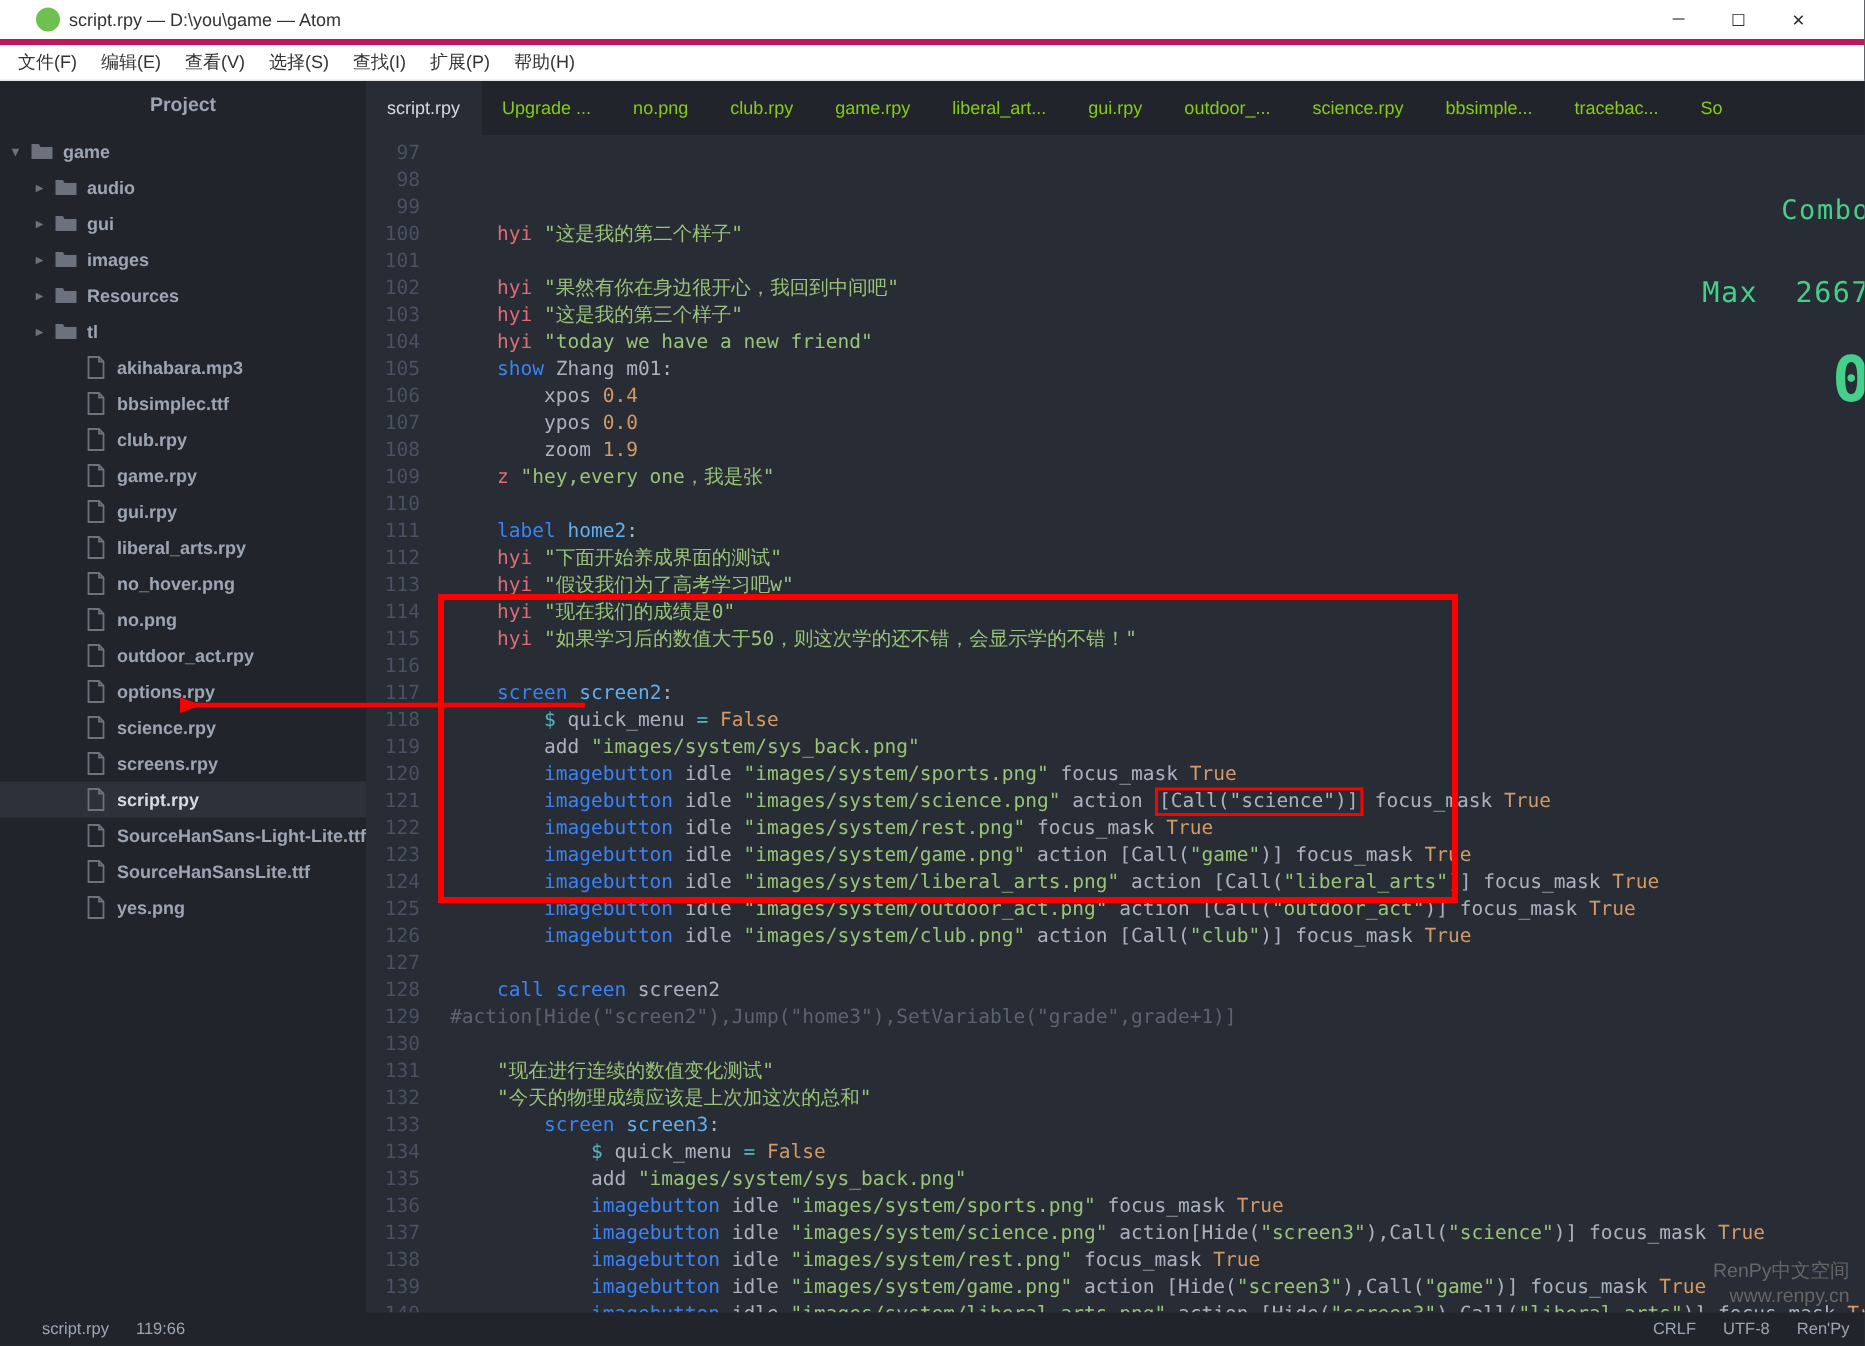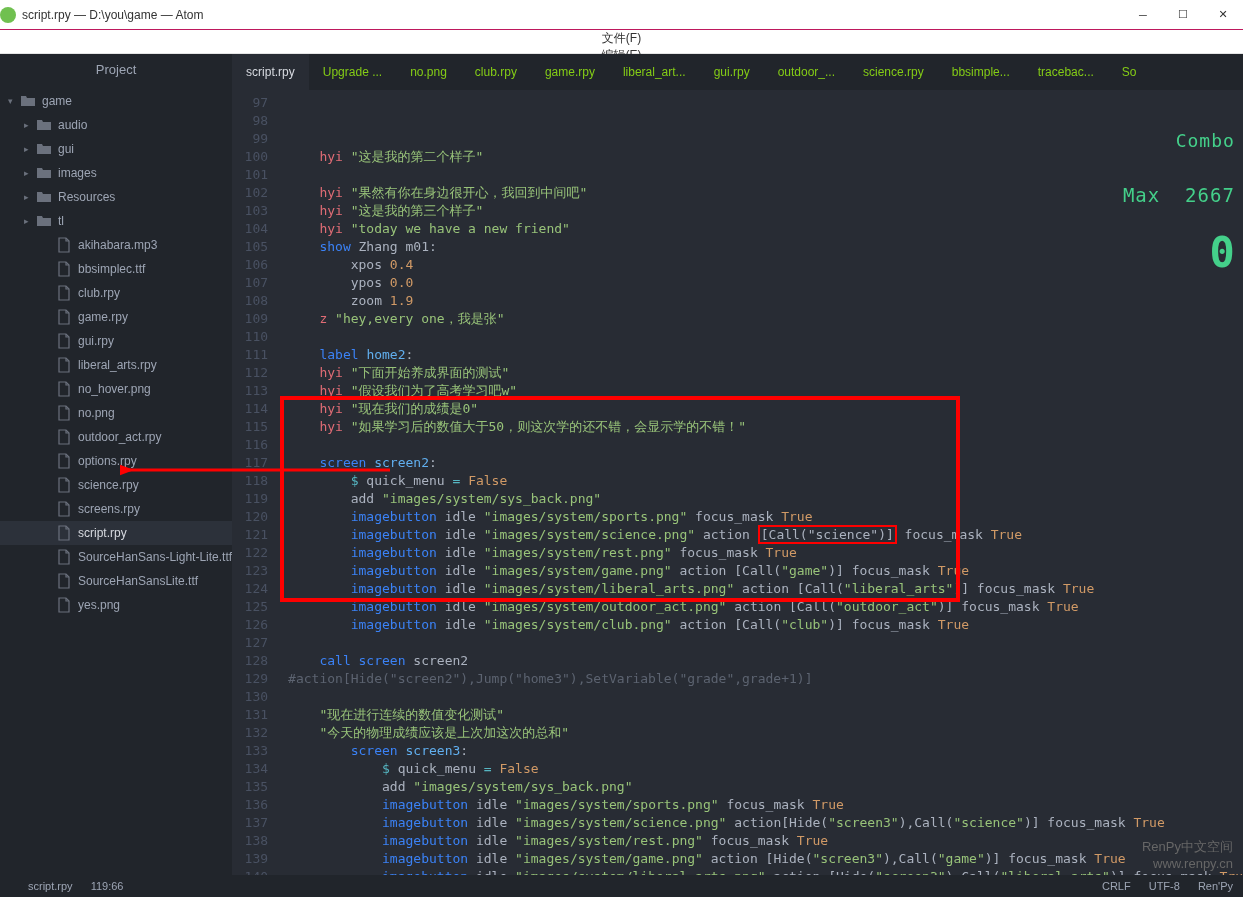--- a/index.html
+++ b/index.html
@@ -1,24 +1,24 @@
 <!DOCTYPE html>
 <html><head>
 <meta charset="utf-8">
 <style>
 * { margin:0; padding:0; box-sizing:border-box; }
 body { font-family:"Segoe UI","Microsoft YaHei",sans-serif; font-size:12px; background:#282c34; color:#abb2bf; overflow:hidden; width:1243px; height:897px; position:relative; }
-.titlebar { height:30px; background:#fff; color:#333; display:flex; align-items:center; padding:0 0; border-bottom:1px solid #be185d; }
+.titlebar { height:30px; background:#fff; color:#333; display:flex; align-items:center; padding:0 24px; border-bottom:4px solid #be185d; }
 .titlebar .appicon { width:16px; height:16px; background:#70c050; border-radius:50%; margin-right:6px; }
 .titlebar .title { flex:1; }
 .titlebar .winbtn { width:40px; text-align:center; cursor:pointer; font-size:11px; }
-.menubar { height:24px; background:#fff; color:#333; display:flex; align-items:center; padding:0 4px; border-bottom:1px solid #e5e5e5;flex-direction:column; }
+.menubar { height:24px; background:#fff; color:#333; display:flex; align-items:center; padding:0 4px; border-bottom:1px solid #e5e5e5; }
 .menubar .mitem { padding:0 8px; cursor:pointer; }
 .main { display:flex; height:calc(100% - 30px - 24px - 22px); }
-.sidebar { width:300px; background:#21252b; color:#9da5b4; display:flex; flex-direction:column; }
+.sidebar { width:300px; background:#21252b; color:#9da5b4; display:flex; flex-direction:column;font-weight:bold; }
 .sidebar-title { text-align:center; padding:8px 0; color:#9da5b4; background:#21252b; font-size:13px; }
 .tree { flex:1; overflow:auto; padding-top:4px; }
 .tree-row { display:flex; align-items:center; height:24px; padding-left:8px; cursor:pointer; }
 .tree-row.active { background:#2c313a; color:#d7dae0; }
 .tree-row .chev { width:12px; font-size:9px; color:#6b717d; }
 .tree-row .ficon { width:16px; margin-right:6px; display:inline-flex; }
 .tree-row .fname { white-space:nowrap; }
 .indent1 { padding-left:24px; }
 .indent2 { padding-left:44px; }
 .editor { flex:1; display:flex; flex-direction:column; position:relative; background:#282c34; }

